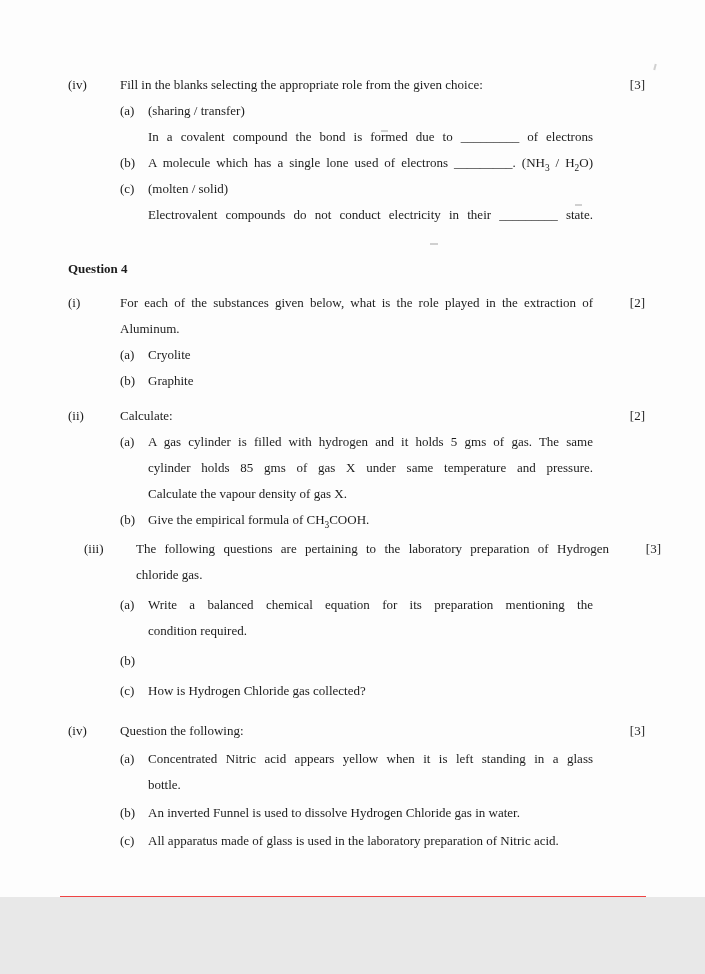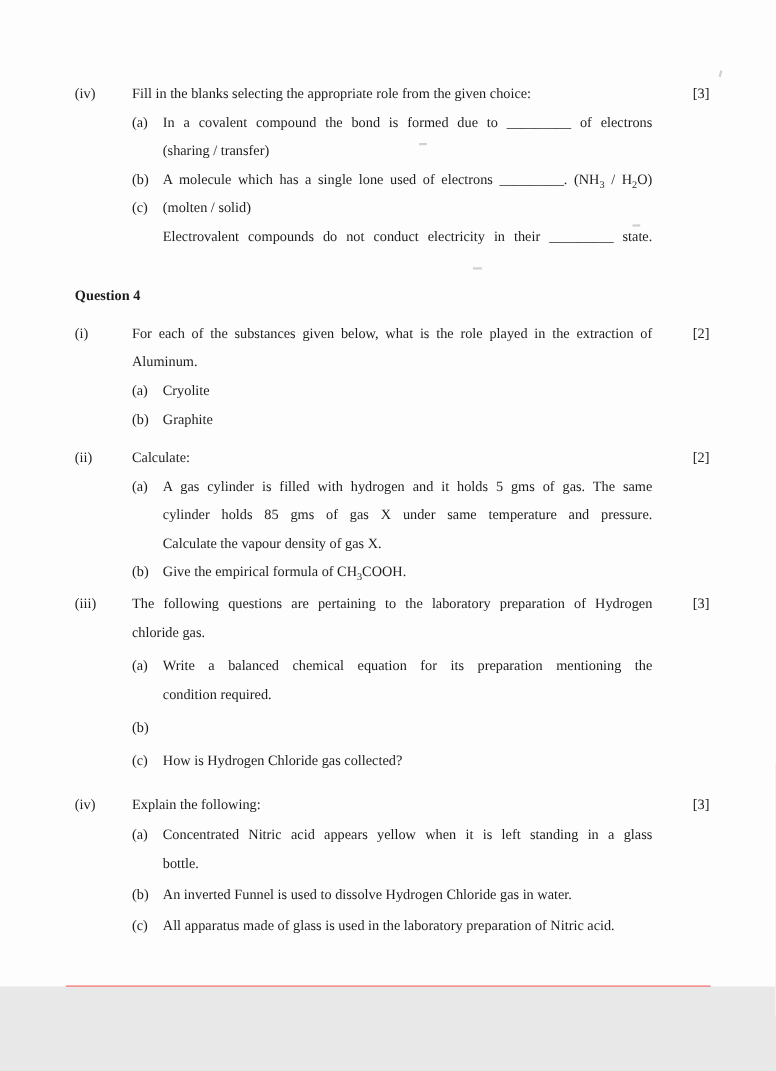--- a/index.html
+++ b/index.html
@@ -43,21 +43,21 @@
     white-space: normal;
     text-align: justify;
     text-align-last: justify;
   }
   sub {
     font-size: 0.72em;
     line-height: 0;
   }
   .heading { font-weight: bold; line-height: 26px; }
   .mt2  { margin-top: 2px; }
-  .mt3  { margin-top: 3px; }
+  .mt3  { margin-top: 3px; margin-left: 16px; }
   .mt4  { margin-top: 4px; }
   .mt8  { margin-top: 8px; }
   .mt9  { margin-top: 9px; }
   .mt14 { margin-top: 14px; }
   .mt16 { margin-top: 28px; }
   .footer {
     position: absolute;
     top: 896px;
     left: 60px;
     width: 586px;
@@ -82,22 +82,22 @@
     <div class="qrow">
       <div class="qnum">(iv)</div>
       <div class="qtext">
         <div class="line">Fill in the blanks selecting the appropriate role from the given choice:</div>
       </div>
       <div class="marks">[3]</div>
     </div>
     <div class="srow">
       <div class="slabel">(a)</div>
       <div class="stext">
+        <div class="line">(sharing / transfer)</div>
         <div class="line j">In a covalent compound the bond is formed due to _________ of electrons</div>
-        <div class="line">(sharing / transfer)</div>
       </div>
     </div>
     <div class="srow">
       <div class="slabel">(b)</div>
       <div class="stext">
         <div class="line j"><span>A molecule which has a single lone used of electrons _________. (NH</span><sub>3</sub><span> / H</span><sub>2</sub><span>O)</span></div>
       </div>
     </div>
     <div class="srow">
       <div class="slabel">(c)</div>
@@ -173,21 +173,21 @@
     <div class="srow mt4">
       <div class="slabel">(c)</div>
       <div class="stext">
           <div class="line">How is Hydrogen Chloride gas collected?</div>
         </div>
     </div>
 
     <div class="qrow mt14">
       <div class="qnum">(iv)</div>
       <div class="qtext">
-        <div class="line">Explain the following:</div>
+        <div class="line">Question the following:</div>
       </div>
       <div class="marks">[3]</div>
     </div>
     <div class="srow mt2">
       <div class="slabel">(a)</div>
       <div class="stext">
         <div class="line j">Concentrated Nitric acid appears yellow when it is left standing in a glass</div>
         <div class="line">bottle.</div>
       </div>
     </div>

